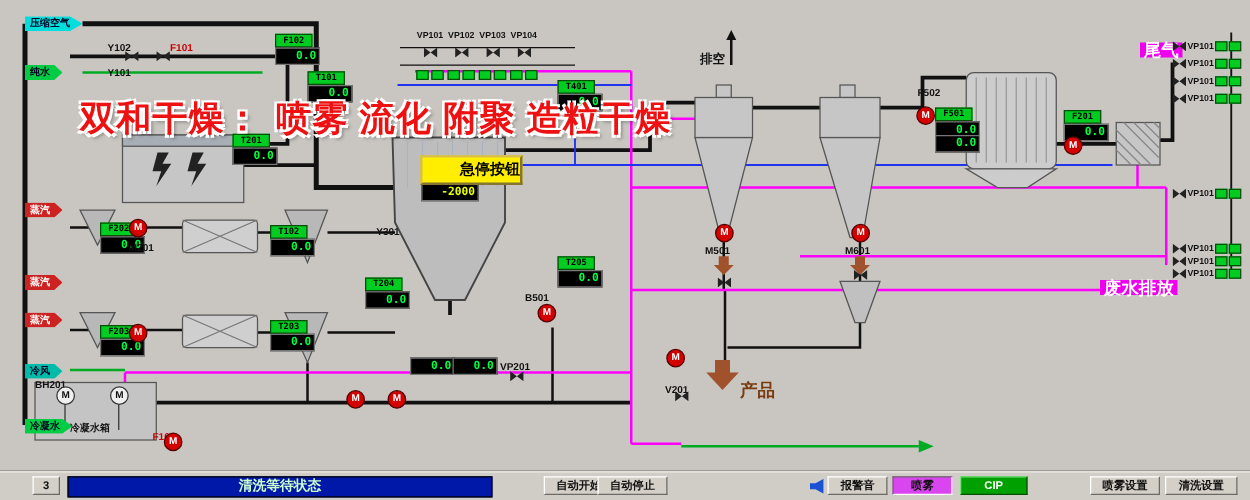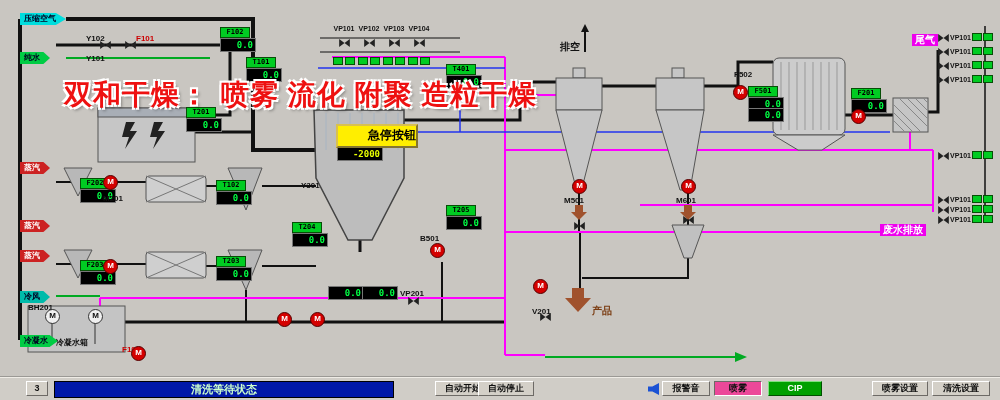--- a/index.html
+++ b/index.html
@@ -26,37 +26,37 @@
   .disp{position:absolute;z-index:5;text-align:left}
   .disp .l{display:block;width:max-content;min-width:26px;background:#00cc22;color:#000;border:1px solid #064e06;
     font:bold 7px/9px "DejaVu Sans Mono",monospace;text-align:center;padding:0 1px}
   .disp .v{display:block;width:max-content;min-width:30px;background:#000;color:#00ff44;border:1px solid #777;
     font:bold 9px/12px "DejaVu Sans Mono",monospace;text-align:right;padding:0 2px}
   .disp.big .v{color:#e8ff00;min-width:40px}
   .lab{position:absolute;z-index:5;font-weight:bold;white-space:nowrap}
   .s-plain{font-size:8px;color:#111}
   .s-bold{font-size:10px;color:#111}
   .s-red{font-size:8px;color:#cc0000}
-  .s-magenta{font-size:10px;color:#fff;background:#ee00ee;padding:0 3px;line-height:12px}
-  .s-brown{font-size:10px;color:#7a3b10}
+  .s-magenta{font-size:14px;color:#fff;background:#ee00ee;padding:0 3px;line-height:12px}
+  .s-brown{font-size:14px;color:#7a3b10}
   .fan{position:absolute;width:13px;height:13px;border-radius:50%;background:#d40000;border:1px solid #550000;color:#fff;
     font:bold 8px/12px "Liberation Sans",sans-serif;text-align:center;z-index:5}
   .motor{background:#f0f0f0;color:#111;border-color:#333}
   .tv{position:absolute;width:28px;display:flex;flex-direction:column;align-items:center;z-index:5;cursor:pointer}
   .tv .tl{font-size:7px;font-weight:bold;color:#111;line-height:8px}
   .rv{position:absolute;display:flex;align-items:center;gap:1px;z-index:5;cursor:pointer}
   .rv .rl{font-size:7px;font-weight:bold;color:#111}
   .chip{display:inline-block;width:8px;height:6px;background:#00cc22;border:1px solid #064e06}
   .chips .chip{margin:0 1px}
   .sv{position:absolute;z-index:5;cursor:pointer;line-height:0}
   
   #statusbar{position:absolute;left:0;bottom:0;width:1000px;height:22px;background:#d0cdc7;border-top:2px groove #efece6;z-index:20}
   .sb-btn{position:absolute;top:3px;height:15px;background:#d4d0c8;border:1px solid;border-color:#fff #6d6a66 #6d6a66 #fff;
     font:bold 9px/13px "Liberation Sans",sans-serif;color:#111;text-align:center;padding:0;cursor:pointer}
-  .sb-btn.pressed{border-color:#6d6a66 #fff #fff #6d6a66;background:#ec4899}
+  .sb-btn.pressed{border-color:#6d6a66 #fff #fff #6d6a66;background:#d946ef}
   .sb-btn.cip{background:#00a000;color:#fff;border-color:#7fe07f #005000 #005000 #7fe07f}
   #statusfield{position:absolute;left:54px;top:3px;width:338px;height:15px;background:#0018a8;color:#ccffcc;
     font-size:11px;font-weight:bold;text-align:center;line-height:15px;border:1px solid #000}
   #alarm-icon{position:absolute;left:648px;top:5px;width:11px;height:12px;background:#1b52d4;
     clip-path:polygon(0 30%,40% 30%,100% 0,100% 100%,40% 70%,0 70%)}
 </style>
 </head>
 <body>
 
 <div id="stage">

